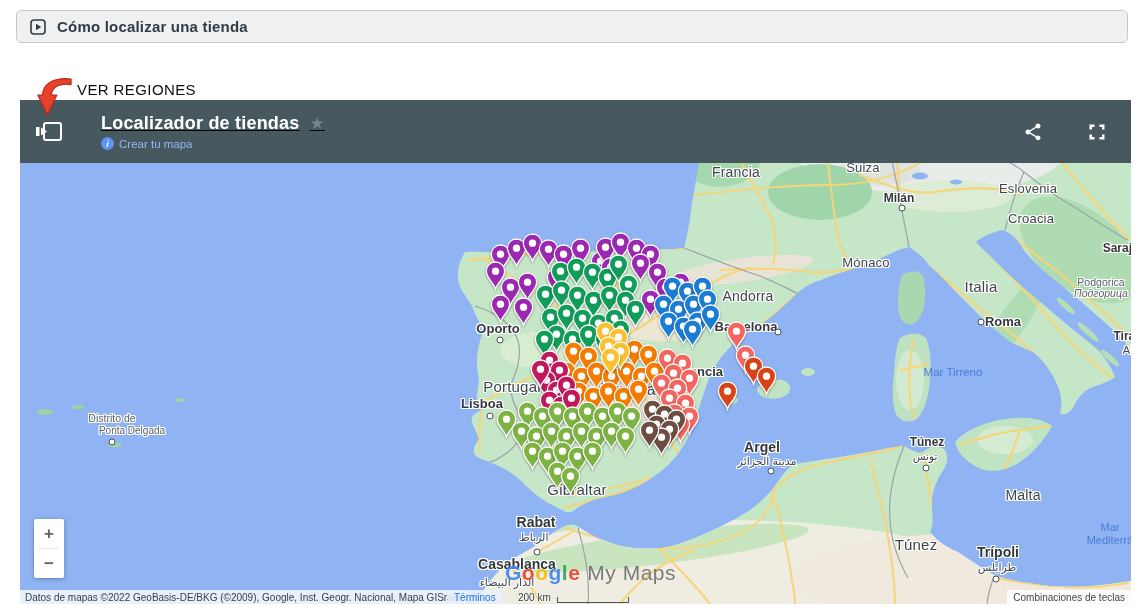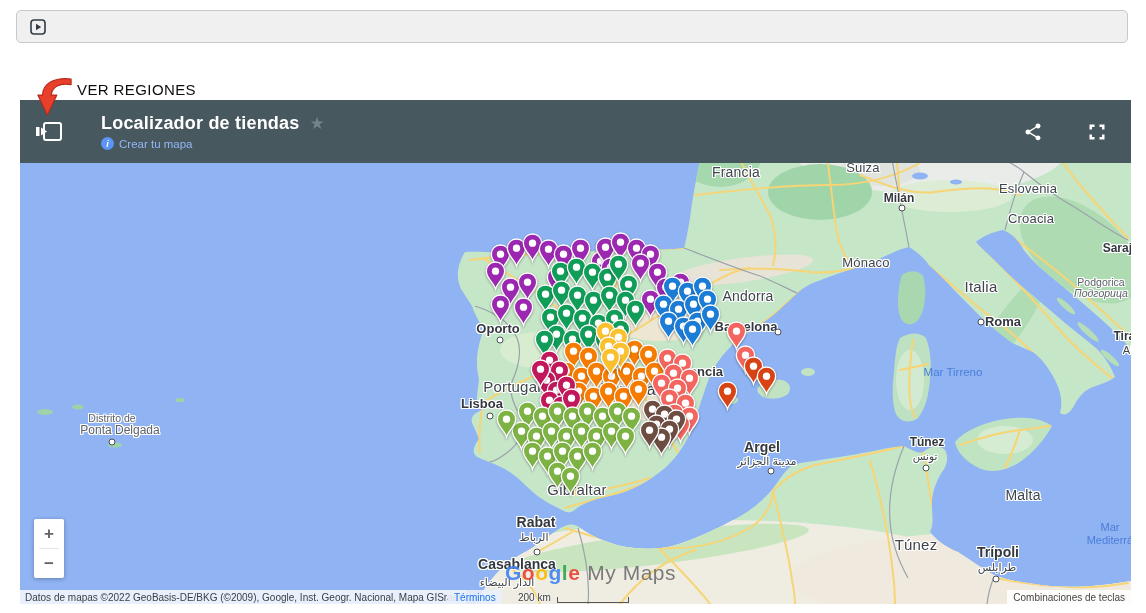--- a/index.html
+++ b/index.html
@@ -28,21 +28,21 @@
   .ml.city{font-weight:700;color:#33383e;}
   .ml.area{font-weight:400;color:#5c6268;}
   .ml.ar{font-weight:400;color:#3f444a;}
   .ml.sea{font-weight:400;color:#4a7dd8;text-shadow:none;}
   .mdot{position:absolute;width:5px;height:5px;border:1.5px solid #4a4f55;background:#fff;border-radius:50%;transform:translate(-50%,-50%);z-index:2;}
 
   
   .mheader{position:absolute;left:0;top:0;right:0;height:63px;background:#47585e;z-index:10;display:flex;align-items:center;}
   .toggle-panel{margin-left:15px;width:28px;height:24px;flex:0 0 auto;cursor:pointer;}
   .htext{margin-left:38px;}
-  .htitle-row{display:flex;align-items:flex-end;}
+  .htitle-row{display:flex;align-items:flex-end;text-decoration:underline;}
   .htitle{color:#ffffff;font-size:18px;font-weight:700;letter-spacing:.2px;}
   .hstar{color:#73848b;font-size:17px;margin-left:10px;cursor:pointer;}
   .hsub{display:flex;align-items:center;margin-top:3px;}
   .info-badge{width:13px;height:13px;border-radius:50%;background:#5b94f5;color:#fff;font-size:9px;font-weight:700;display:flex;align-items:center;justify-content:center;font-style:italic;}
   .hinfo{color:#ffffff;font-size:11.5px;font-weight:700;margin-left:6px;}
   .hlink{color:#94b7f8;font-size:11.5px;font-weight:400;margin-left:5px;cursor:pointer;}
   .hicons{margin-left:auto;display:flex;align-items:center;gap:44px;margin-right:24px;}
   .hicon{width:20px;height:20px;cursor:pointer;}
 
   
@@ -67,20 +67,21 @@
 
 <div class="page">
 
   <div class="accordion">
     <span style="display:flex;">
       <svg width="16" height="16" viewBox="0 0 16 16">
           <rect x="1" y="1" width="14" height="14" rx="3" fill="none" stroke="#2f3b46" stroke-width="1.6"></rect>
           <path d="M6 4.8 L11.2 8 L6 11.2 Z" fill="#2f3b46"></path>
         </svg>
     </span>
+    <span class="alabel">Cómo localizar una tienda</span>
   </div>
 
   <div class="ver-regiones">VER REGIONES</div>
   <div class="red-arrow">
     <svg width="38" height="42" viewBox="0 0 40 44">
       <path d="M38,3 C20,1 8,8 8,20 L3,20 L13,41 L23,20 L17,20 C18,11 26,7 38,9 Z" fill="#e8402a" stroke="#b52a1a" stroke-width="1.2" stroke-linejoin="round"></path>
     </svg>
   </div>
 
   <div class="map">
@@ -203,21 +204,21 @@
         <span class="ml city" style="left: 983px; top: 221px; font-size: 13px;">Roma</span>
         <span class="ml city" style="left: 1108px; top: 236px; font-size: 12px;">Tiran</span>
         <span class="ml country" style="left: 1111px; top: 250px; font-size: 11px;">Alb</span>
         <span class="ml sea" style="left: 933px; top: 272px; font-size: 11.5px;">Mar Tirreno</span>
         <span class="ml sea" style="left: 1090px; top: 427px; font-size: 11px;">Mar</span>
         <span class="ml sea" style="left: 1096px; top: 440px; font-size: 11px;">Mediterráne</span>
         <span class="ml city" style="left: 478px; top: 228px; font-size: 13px;">Oporto</span>
         <span class="ml country" style="left: 492px; top: 286px; font-size: 15px;">Portugal</span>
         <span class="ml city" style="left: 462px; top: 303px; font-size: 13px;">Lisboa</span>
         <span class="ml area" style="left: 92px; top: 318px; font-size: 10.5px; text-align: right;">Distrito de</span>
-        <span class="ml area" style="left: 80px; top: 330px; font-size: 12px; padding-left: 40px;">Ponta Delgada</span>
+        <span class="ml area" style="left: 92px; top: 330px; font-size: 10px; padding-left: 40px;">Ponta Delgada</span>
         <span class="ml country" style="left: 557px; top: 389px; font-size: 15px;">Gibraltar</span>
         <span class="ml country" style="left: 608px; top: 290px; font-size: 16px;">España</span>
         <span class="ml city" style="left: 677px; top: 271px; font-size: 13px;">Valencia</span>
         <span class="ml city" style="left: 726px; top: 226px; font-size: 13px;">Barcelona</span>
         <span class="ml country" style="left: 728px; top: 196px; font-size: 14px;">Andorra</span>
         <span class="ml city" style="left: 516px; top: 422px; font-size: 14px;">Rabat</span>
         <span class="ml ar" style="left: 514px; top: 437px; font-size: 11px;">الرباط</span>
         <span class="ml city" style="left: 497px; top: 464px; font-size: 14px;">Casablanca</span>
         <span class="ml ar" style="left: 487px; top: 482px; font-size: 11px;">الدار البيضاء</span>
         <span class="ml city" style="left: 742px; top: 347px; font-size: 14px;">Argel</span>

